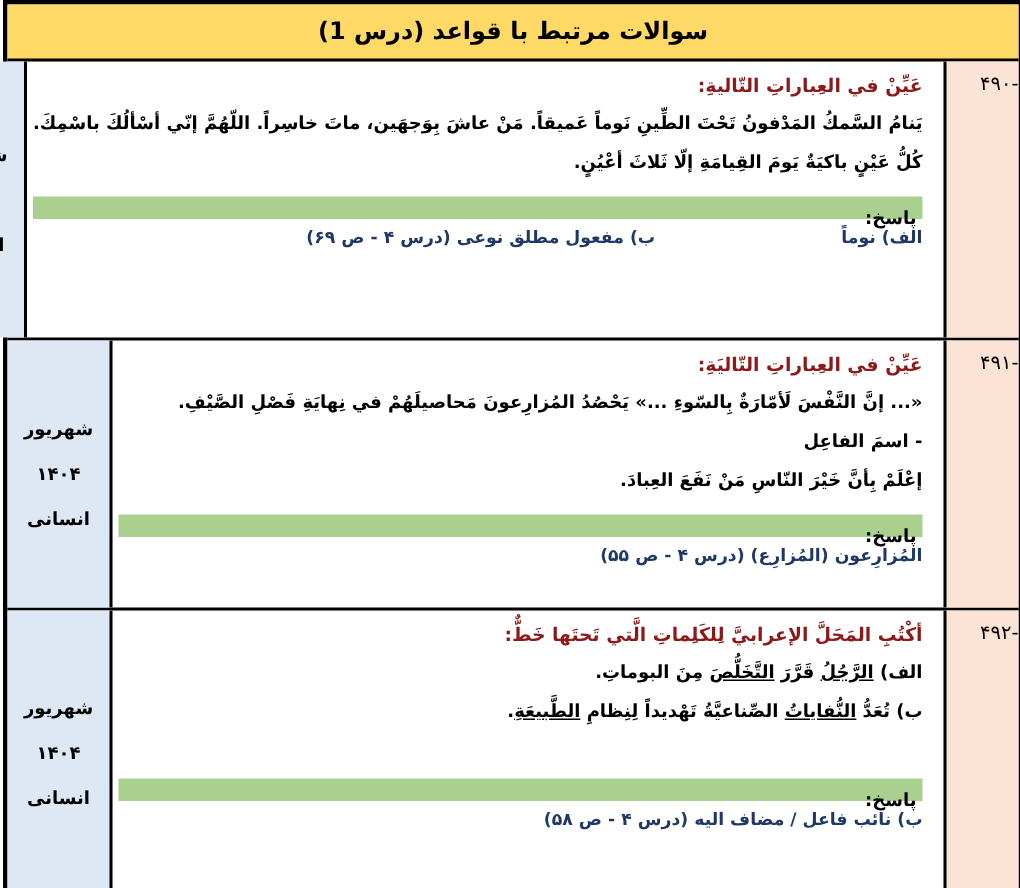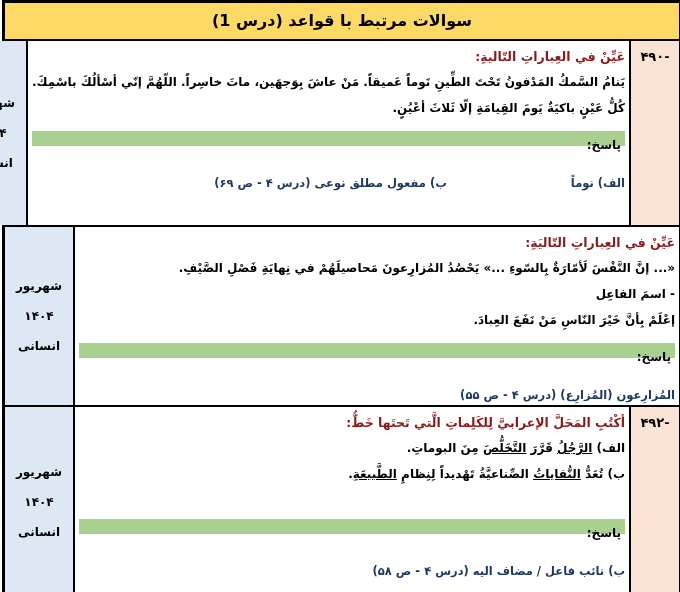--- a/index.html
+++ b/index.html
@@ -14,36 +14,36 @@
     }
     .title {
       height: 36px; background: #ffd966; border-bottom: 2px solid #000;
       text-align: center; line-height: 36px; font-weight: bold; font-size: 16px; color: #000;
     }
     .row {
       display: flex; flex-direction: row; border-bottom: 2px solid #000; position: relative;
     }
     .num-cell {
       width: 48px; flex: 0 0 48px; background: #fbe4d5; border-left: 2px solid #000;
-      font-weight: bold; font-size: 13px; padding-top: 8px; text-align: center; color: #000;
+      font-weight: normal; font-size: 13px; padding-top: 8px; color: #000;
     }
-    .content-cell { flex: 1 1 auto; padding: 4px 4px 0 4px; position: relative; }
+    .content-cell { flex: 1 1 auto; padding: 4px 14px 0 4px; position: relative; }
     .side-cell {
       width: 68px; flex: 0 0 68px; background: #dde8f4; border-right: 2px solid #000;
       display: flex; flex-direction: column; justify-content: center; align-items: center;
       font-weight: bold; font-size: 12px; color: #000; line-height: 30px;
     }
     .q-title { color: #8b1a1a; font-weight: bold; font-size: 12.5px; height: 24px; line-height: 24px; }
     .line { font-size: 12px; font-weight: bold; color: #000; height: 26px; line-height: 26px; white-space: nowrap; }
     .line .b-part { display: inline-block; margin-right: 110px; }
     .green {
       background: #a9d08e; height: 15px; line-height: 28px; font-size: 12px; font-weight: bold;
       color: #000; margin: 10px 0 0 0; padding-right: 4px;
     }
-    .ans { font-size: 11.5px; color: #1f3864; font-weight: bold; height: 24px; line-height: 24px; white-space: nowrap; margin-top: 25px; }
+    .ans { font-size: 11.5px; color: #1f3864; font-weight: bold; height: 24px; line-height: 24px; white-space: nowrap; }
     .ans .b-part { display: inline-block; margin-right: 120px; }
     .ul { text-decoration: underline; }
     .r1 { height: 184px; }
     .r2 { height: 178px; }
     .r3 { height: 190px; }
   </style>
 </head>
 <body>
 
 <div class="sheet">
@@ -62,20 +62,21 @@
       </div>
     </div>
     <div class="side-cell">
       <div>شهریور</div>
       <div>۱۴۰۴</div>
       <div>انسانی</div>
     </div>
   </div>
 
   <div class="row r2">
+    <div class="num-cell">-۴۹۱</div>
     <div class="content-cell">
       <div class="q-title">عَيِّنْ في العِباراتِ التّاليَةِ:</div>
       <div class="line">«... إنَّ النَّفْسَ لَأمّارَةٌ بِالسّوءِ ...» يَحْصُدُ المُزارِعونَ مَحاصيلَهُمْ في نِهايَةِ فَصْلِ الصَّيْفِ.</div>
       <div class="line">- اسمَ الفاعِل</div>
       <div class="line">إعْلَمْ بِأنَّ خَيْرَ النّاسِ مَنْ نَفَعَ العِبادَ.</div>
       <div class="green">پاسخ:</div>
       <div class="ans">
         <span>المُزارِعون (المُزارِع) (درس ۴ - ص ۵۵)</span>
       </div>
     </div>

